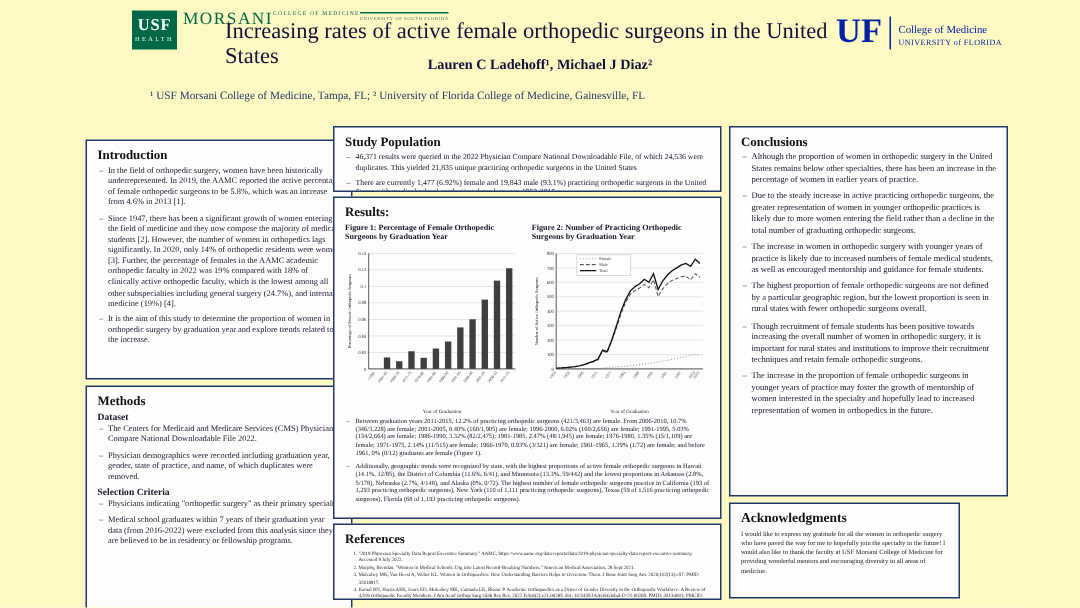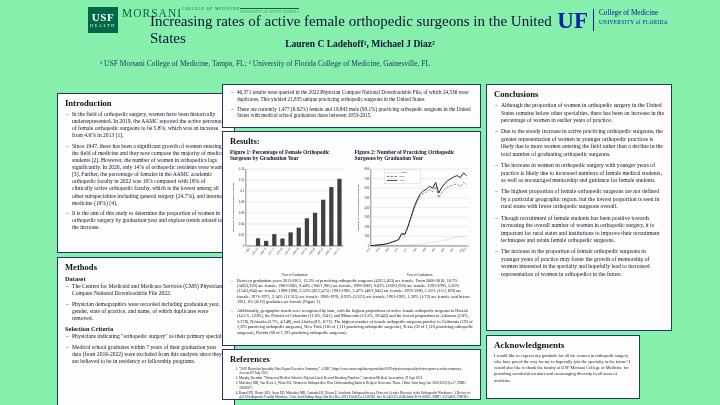--- a/index.html
+++ b/index.html
@@ -1,16 +1,16 @@
 <!DOCTYPE html>
 <html><head>
 <meta charset="utf-8">
 <style>
   html,body{margin:0;padding:0;}
-  .poster{position:relative;width:720px;height:405px;background:#86efac;
+  .poster{position:relative;width:720px;height:405px;background:#fef9c3;
     font-family:"Liberation Serif","DejaVu Serif",serif;color:#141428;overflow:hidden;}
   .box{position:absolute;background:#fdfdfd;border:1.6px solid #1f3864;
     padding:4px 7px;box-sizing:border-box;overflow:hidden;}
   .box h2{font-size:8.6px;margin:0 0 3px 0;font-weight:bold;color:#111;}
   .subhead{font-size:6.4px;font-weight:bold;margin:2px 0 1px 0;}
   ul.blist{margin:0;padding:0 0 0 1px;}
   ul.blist li{list-style:none;position:relative;padding-left:6px;margin:0 0 3.5px 0;}
   ul.blist li:before{content:"\2013";position:absolute;left:0;top:0;}
   .intro-text{font-size:5.6px;line-height:1.27;}
   .mid-text{font-size:5.2px;line-height:1.28;}
@@ -28,21 +28,21 @@
   .usf-block{width:30px;height:26px;background:#006747;color:#fff;text-align:center;
     display:flex;flex-direction:column;justify-content:center;}
   .usf-block .u1{font-size:11px;font-weight:bold;line-height:12px;letter-spacing:0.5px;}
   .usf-block .u2{font-size:4.2px;letter-spacing:1.6px;line-height:6px;}
   .usf-right{display:flex;}
   .usf-right .m1{font-size:11.5px;letter-spacing:1px;color:#006747;line-height:12px;}
   .usf-right .m2{font-size:3.8px;letter-spacing:0.8px;color:#006747;line-height:5px;}
   .usf-right .m3{font-size:3.1px;letter-spacing:0.4px;color:#4d7d6d;line-height:5px;
     border-top:0.5px solid #006747;margin-top:1px;padding-top:1px;}
   
-  .uf{position:absolute;right:52px;top:9px;display:flex;align-items:flex-start;gap:5px;color:#0021a5;}
+  .uf{position:absolute;right:52px;top:9px;display:flex;align-items:flex-end;gap:5px;color:#0021a5;}
   .uf-mark{font-size:23px;font-weight:bold;line-height:24px;}
   .uf-div{width:0;height:22px;border-left:1.2px solid #0021a5;}
   .uf-text .t1{font-size:7.2px;line-height:9px;}
   .uf-text .t2{font-size:5.4px;line-height:8px;letter-spacing:0.3px;}
   
   #intro-box{left:57px;top:93px;width:178px;height:160px;}
   #methods-box{left:57px;top:257px;width:178px;height:165px;}
   #study-box{left:222px;top:84px;width:259px;height:44px;}
   #results-box{left:222px;top:131px;width:259px;height:215px;}
   #references-box{left:222px;top:349px;width:259px;height:51px;}
@@ -104,20 +104,21 @@
         <li>Physician demographics were recorded including graduation year, gender, state of practice, and name, of which duplicates were removed.</li>
       </ul>
     <div class="subhead">Selection Criteria</div>
     <ul class="blist intro-text">
         <li>Physicians indicating "orthopedic surgery" as their primary specialty</li>
         <li>Medical school graduates within 7 years of their graduation year data (from 2016-2022) were excluded from this analysis since they are believed to be in residency or fellowship programs.</li>
       </ul>
   </div>
 
   <div class="box" id="study-box">
+    <h2>Study Population</h2>
     <ul class="blist mid-text">
         <li>46,371 results were queried in the 2022 Physician Compare National Downloadable File, of which 24,536 were duplicates. This yielded 21,835 unique practicing orthopedic surgeons in the United States</li>
         <li>There are currently 1,477 (6.92%) female and 19,843 male (93.1%) practicing orthopedic surgeons in the United States with medical school graduation dates between 1953-2015.</li>
       </ul>
   </div>
 
   <div class="box" id="results-box">
     <h2>Results:</h2>
     <div class="figs">
       <div class="fig">

